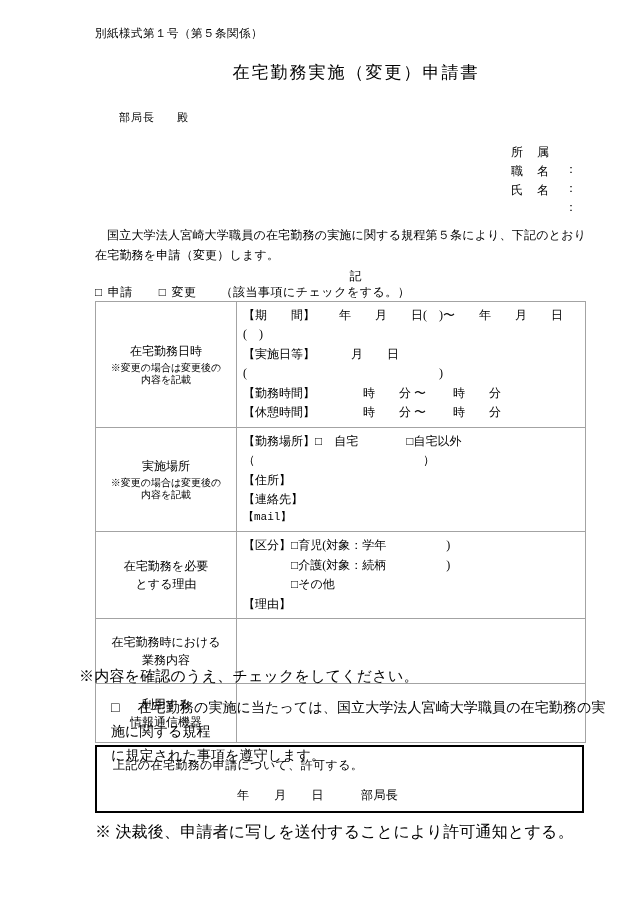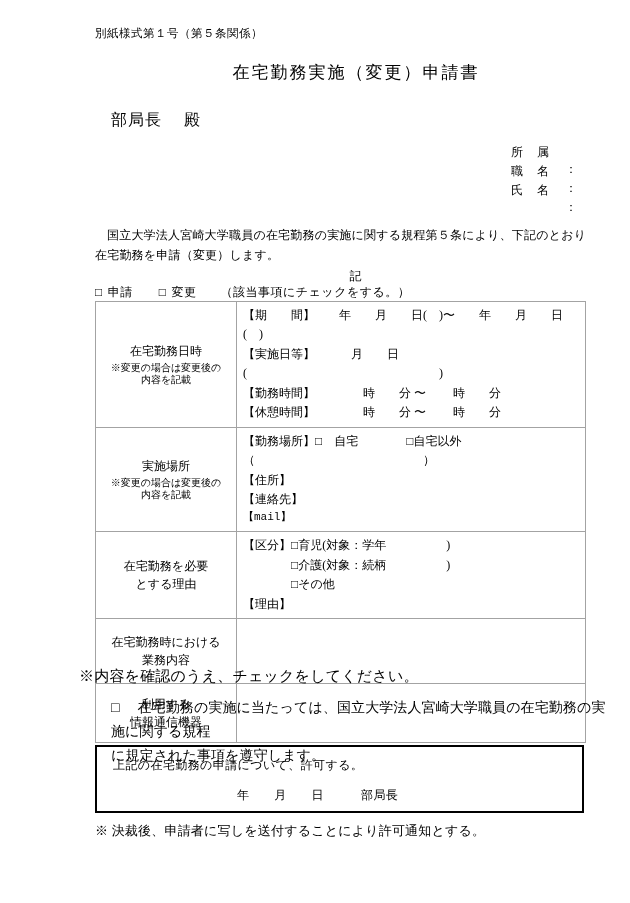--- a/index.html
+++ b/index.html
@@ -35,23 +35,23 @@
     left: 0;
     right: 0;
     top: 61px;
     text-align: center;
     font-size: 17px;
     letter-spacing: 2px;
     font-weight: normal;
   }
   .addressee {
     position: absolute;
-    left: 86px;
+    left: 94px;
     top: 110px;
-    font-size: 16px;
+    font-size: 11px;
     letter-spacing: 1px;
   }
   .addressee .sep { display: inline-block; width: 22px; }
 
   .applicant-block {
     position: absolute;
     left: 288px;
     top: 144px;
     width: 260px;
   }
@@ -180,21 +180,21 @@
     position: absolute;
     left: 140px;
     top: 40px;
     font-size: 12px;
     letter-spacing: 0.4px;
   }
   .footnote {
     position: absolute;
     left: 70px;
     top: 822px;
-    font-size: 13px;
+    font-size: 16px;
     letter-spacing: 0.2px;
   }
 </style>
 </head>
 <body>
 
 <div class="page">
 
   <div class="form-no">別紙様式第１号（第５条関係）</div>
 

